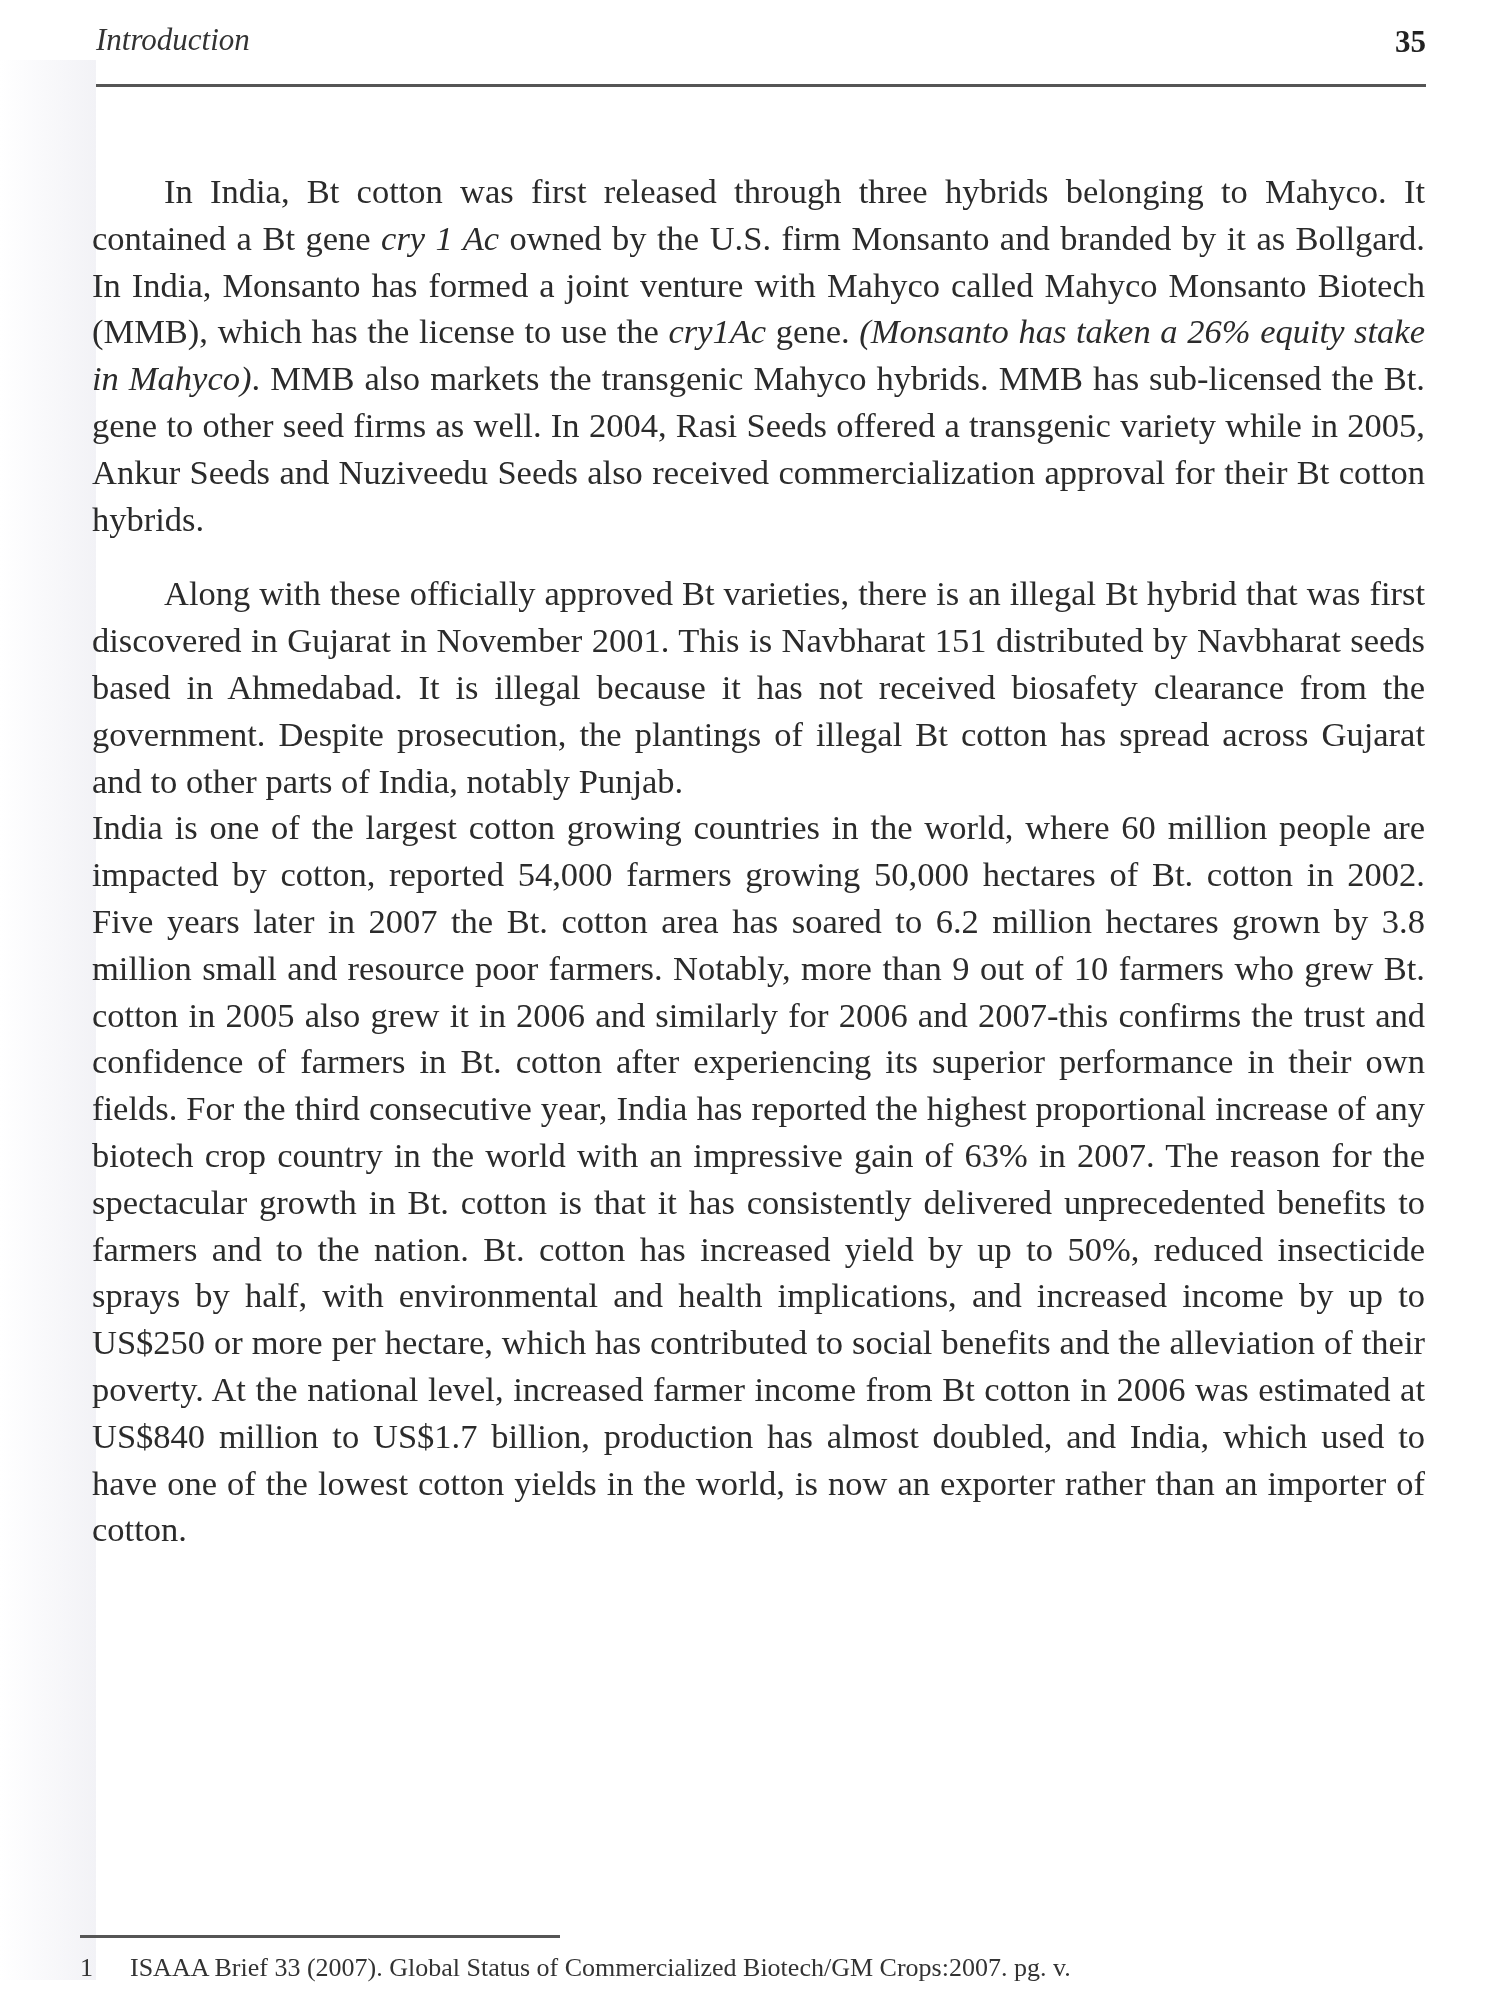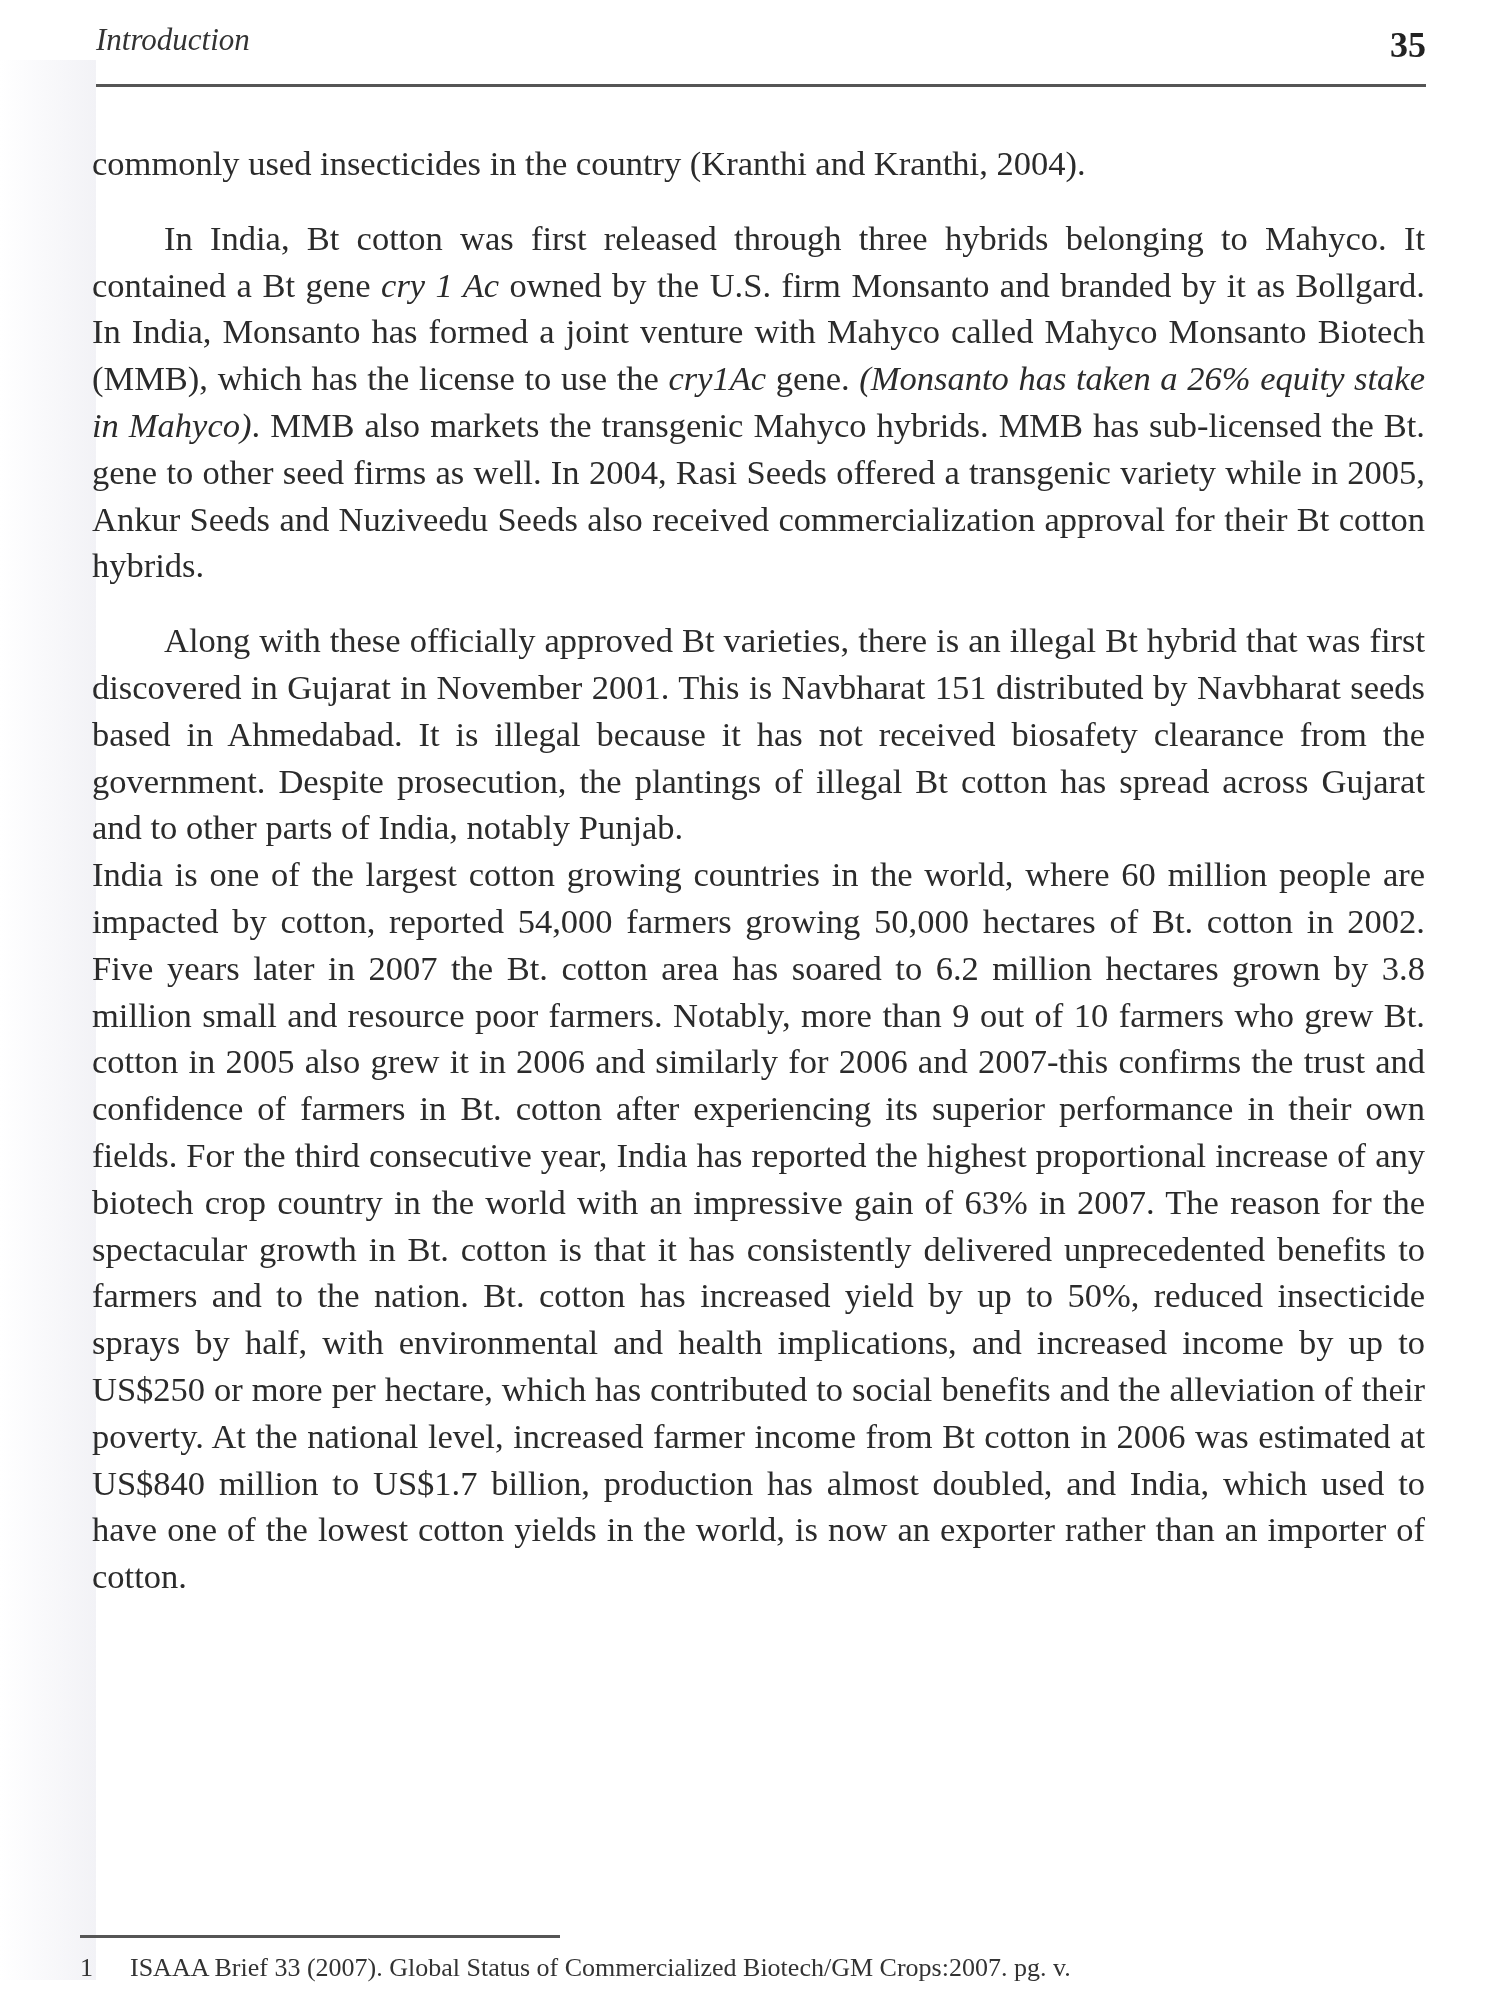--- a/index.html
+++ b/index.html
@@ -17,21 +17,21 @@
   }
   .running-head {
     position: absolute; left: 96px; top: 22px; width: 1330px; height: 60px;
   }
   .running-title {
     position: absolute; left: 0; top: 0;
     font-style: italic; font-size: 31px; color: #333;
   }
   .page-number {
     position: absolute; right: 0; top: 2px;
-    font-weight: bold; font-size: 36px; color: #222;
+    font-weight: bold; font-size: 31px; color: #222;
   }
   .head-rule {
     position: absolute; left: 96px; top: 84px; width: 1330px; height: 0;
     border-top: 3px solid #555;
   }
   .body-text {
     position: absolute; left: 92px; top: 140px; width: 1333px;
     font-size: 34.5px; line-height: 46.8px; color: #2b2b2b;
   }
   .body-text p { margin: 0; text-align: justify; }
@@ -60,21 +60,20 @@
 <div class="page">
   <div class="left-shade"></div>
 
   <div class="running-head">
     <span class="running-title">Introduction</span>
     <span class="page-number">35</span>
   </div>
   <div class="head-rule"></div>
 
   <div class="body-text">
-    <p>commonly used insecticides in the country (Kranthi and Kranthi, 2004).</p>
 
     <p class="indent gap"><span>In India, Bt cotton was first released through three hybrids belonging to Mahyco. It contained a Bt gene </span><i>cry 1 Ac</i><span> owned by the U.S. firm Monsanto and branded by it as Bollgard. In India, Monsanto has formed a joint venture with Mahyco called Mahyco Monsanto Biotech (MMB), which has the license to use the </span><i>cry1Ac</i><span> gene. </span><i>(Monsanto has taken a 26% equity stake in Mahyco)</i><span>. MMB also markets the transgenic Mahyco hybrids. MMB has sub-licensed the Bt. gene to other seed firms as well. In 2004, Rasi Seeds offered a transgenic variety while in 2005, Ankur Seeds and Nuziveedu Seeds also received commercialization approval for their Bt cotton hybrids.</span></p>
 
     <p class="indent gap">Along with these officially approved Bt varieties, there is an illegal Bt hybrid that was first discovered in Gujarat in November 2001. This is Navbharat 151 distributed by Navbharat seeds based in Ahmedabad. It is illegal because it has not received biosafety clearance from the government. Despite prosecution, the plantings of illegal Bt cotton has spread across Gujarat and to other parts of India, notably Punjab.</p>
 
 
     <p>India is one of the largest cotton growing countries in the world, where 60 million people are impacted by cotton, reported 54,000 farmers growing 50,000 hectares of Bt. cotton in 2002. Five years later in 2007 the Bt. cotton area has soared to 6.2 million hectares grown by 3.8 million small and resource poor farmers. Notably, more than 9 out of 10 farmers who grew Bt. cotton in 2005 also grew it in 2006 and similarly for 2006 and 2007-this confirms the trust and confidence of farmers in Bt. cotton after experiencing its superior performance in their own fields. For the third consecutive year, India has reported the highest proportional increase of any biotech crop country in the world with an impressive gain of 63% in 2007. The reason for the spectacular growth in Bt. cotton is that it has consistently delivered unprecedented benefits to farmers and to the nation. Bt. cotton has increased yield by up to 50%, reduced insecticide sprays by half, with environmental and health implications, and increased income by up to US$250 or more per hectare, which has contributed to social benefits and the alleviation of their poverty. At the national level, increased farmer income from Bt cotton in 2006 was estimated at US$840 million to US$1.7 billion, production has almost doubled, and India, which used to have one of the lowest cotton yields in the world, is now an exporter rather than an importer of cotton.</p>
   </div>
 
   <div class="footnote-rule"></div>

